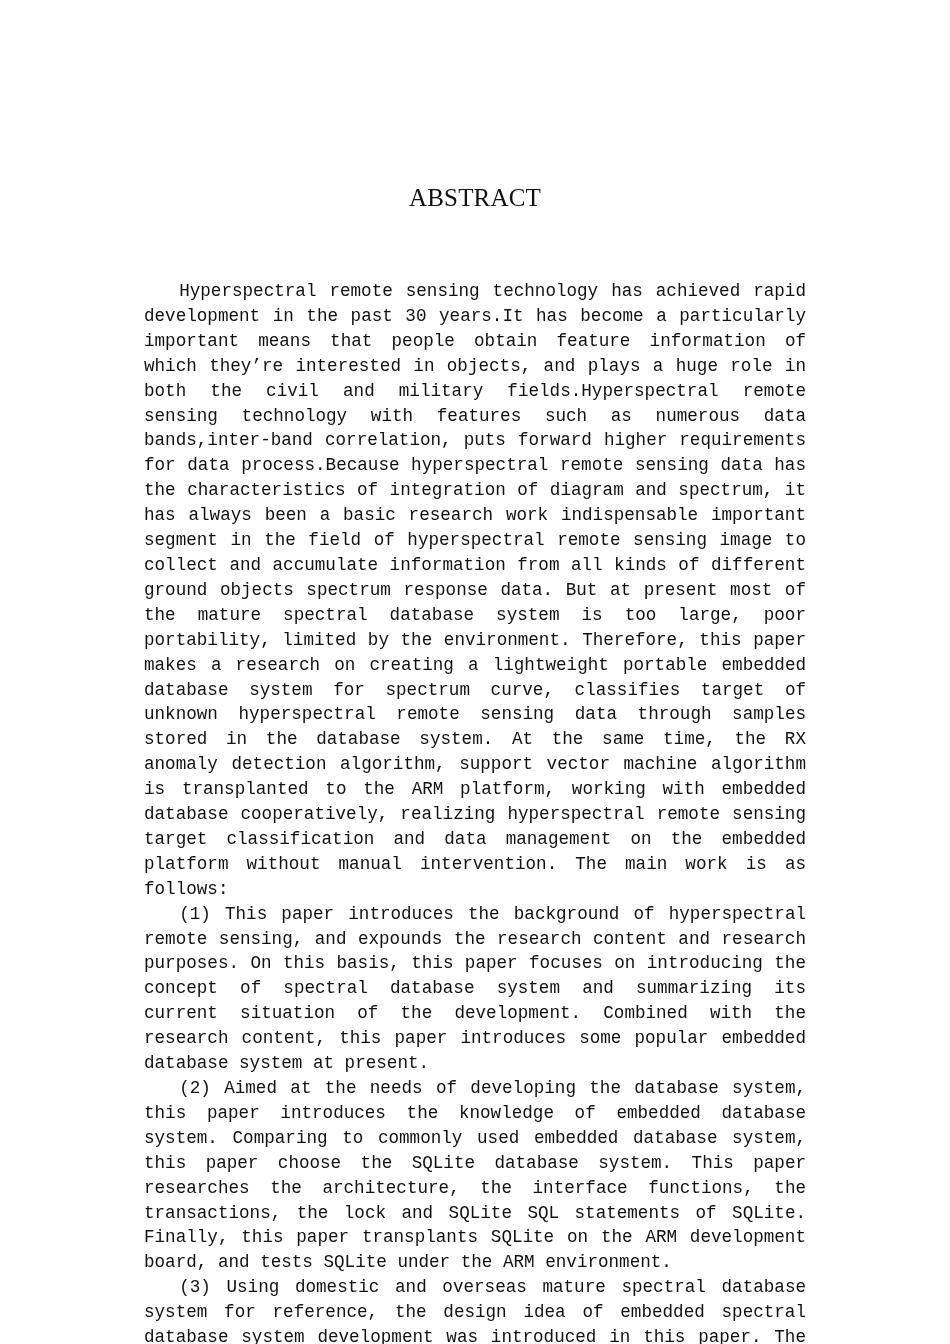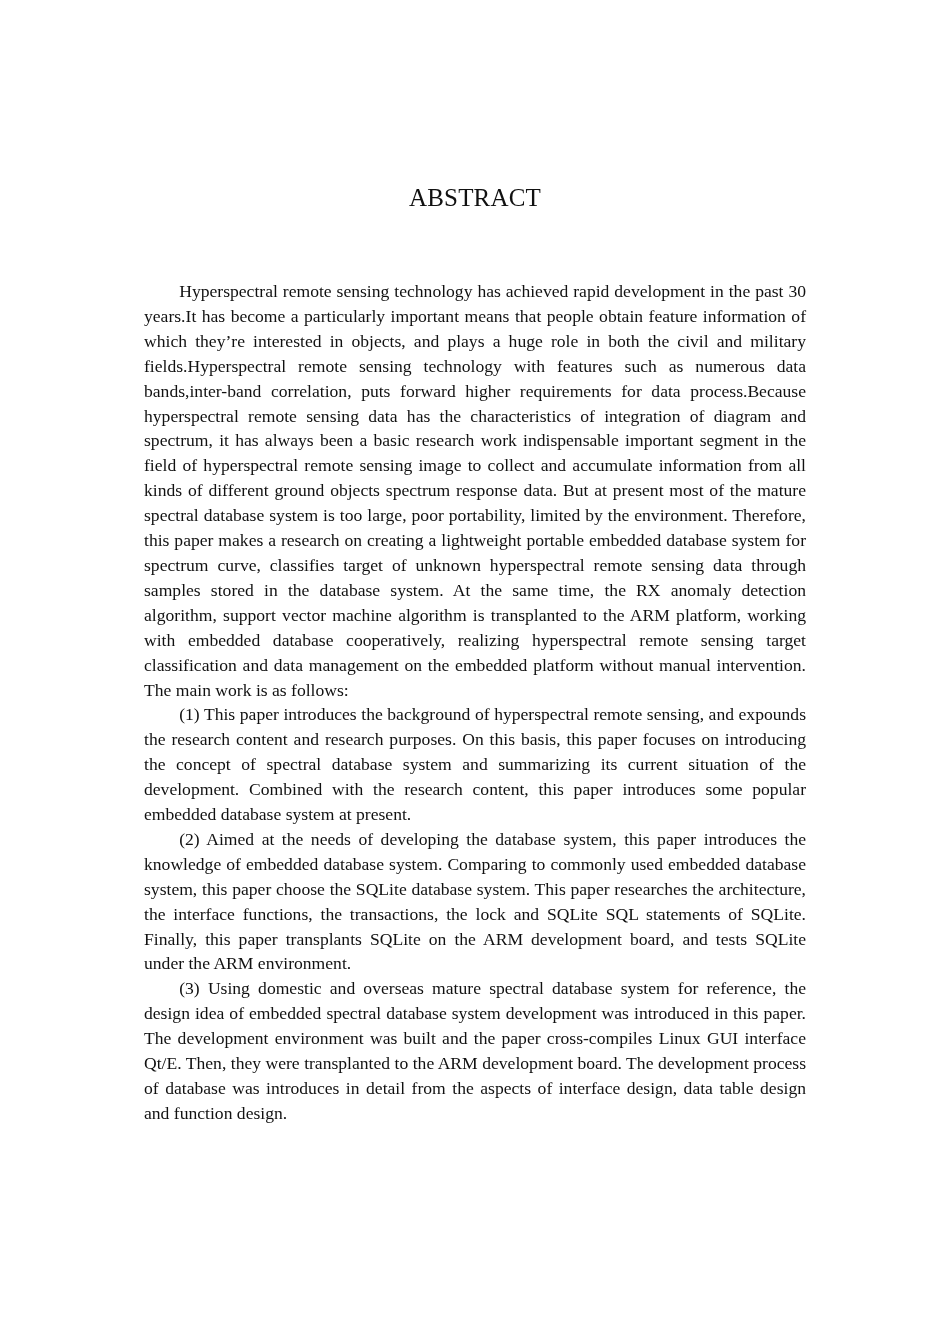--- a/index.html
+++ b/index.html
@@ -31,20 +31,21 @@
       top: 279px;
       left: 144px;
       width: 662px;
       font-size: 17.6px;
       line-height: 24.9px;
       text-align: justify;
     }
     .body-text p {
       margin: 0;
       text-indent: 2em;
+      font-family: Liberation Mono, monospace;
     }
   </style>
 </head>
 <body>
 
 <h1 class="page-title">ABSTRACT</h1>
 
 <div class="body-text">
   <p>Hyperspectral remote sensing technology has achieved rapid development in the past 30 years.It has become a particularly important means that people obtain feature information of which they’re interested in objects, and plays a huge role in both the civil and military fields.Hyperspectral remote sensing technology with features such as numerous data bands,inter-band correlation, puts forward higher requirements for data process.Because hyperspectral remote sensing data has the characteristics of integration of diagram and spectrum, it has always been a basic research work indispensable important segment in the field of hyperspectral remote sensing image to collect and accumulate information from all kinds of different ground objects spectrum response data. But at present most of the mature spectral database system is too large, poor portability, limited by the environment. Therefore, this paper makes a research on creating a lightweight portable embedded database system for spectrum curve, classifies target of unknown hyperspectral remote sensing data through samples stored in the database system. At the same time, the RX anomaly detection algorithm, support vector machine algorithm is transplanted to the ARM platform, working with embedded database cooperatively, realizing hyperspectral remote sensing target classification and data management on the embedded platform without manual intervention. The main work is as follows:</p>
   <p>(1) This paper introduces the background of hyperspectral remote sensing, and expounds the research content and research purposes. On this basis, this paper focuses on introducing the concept of spectral database system and summarizing its current situation of the development. Combined with the research content, this paper introduces some popular embedded database system at present.</p>

